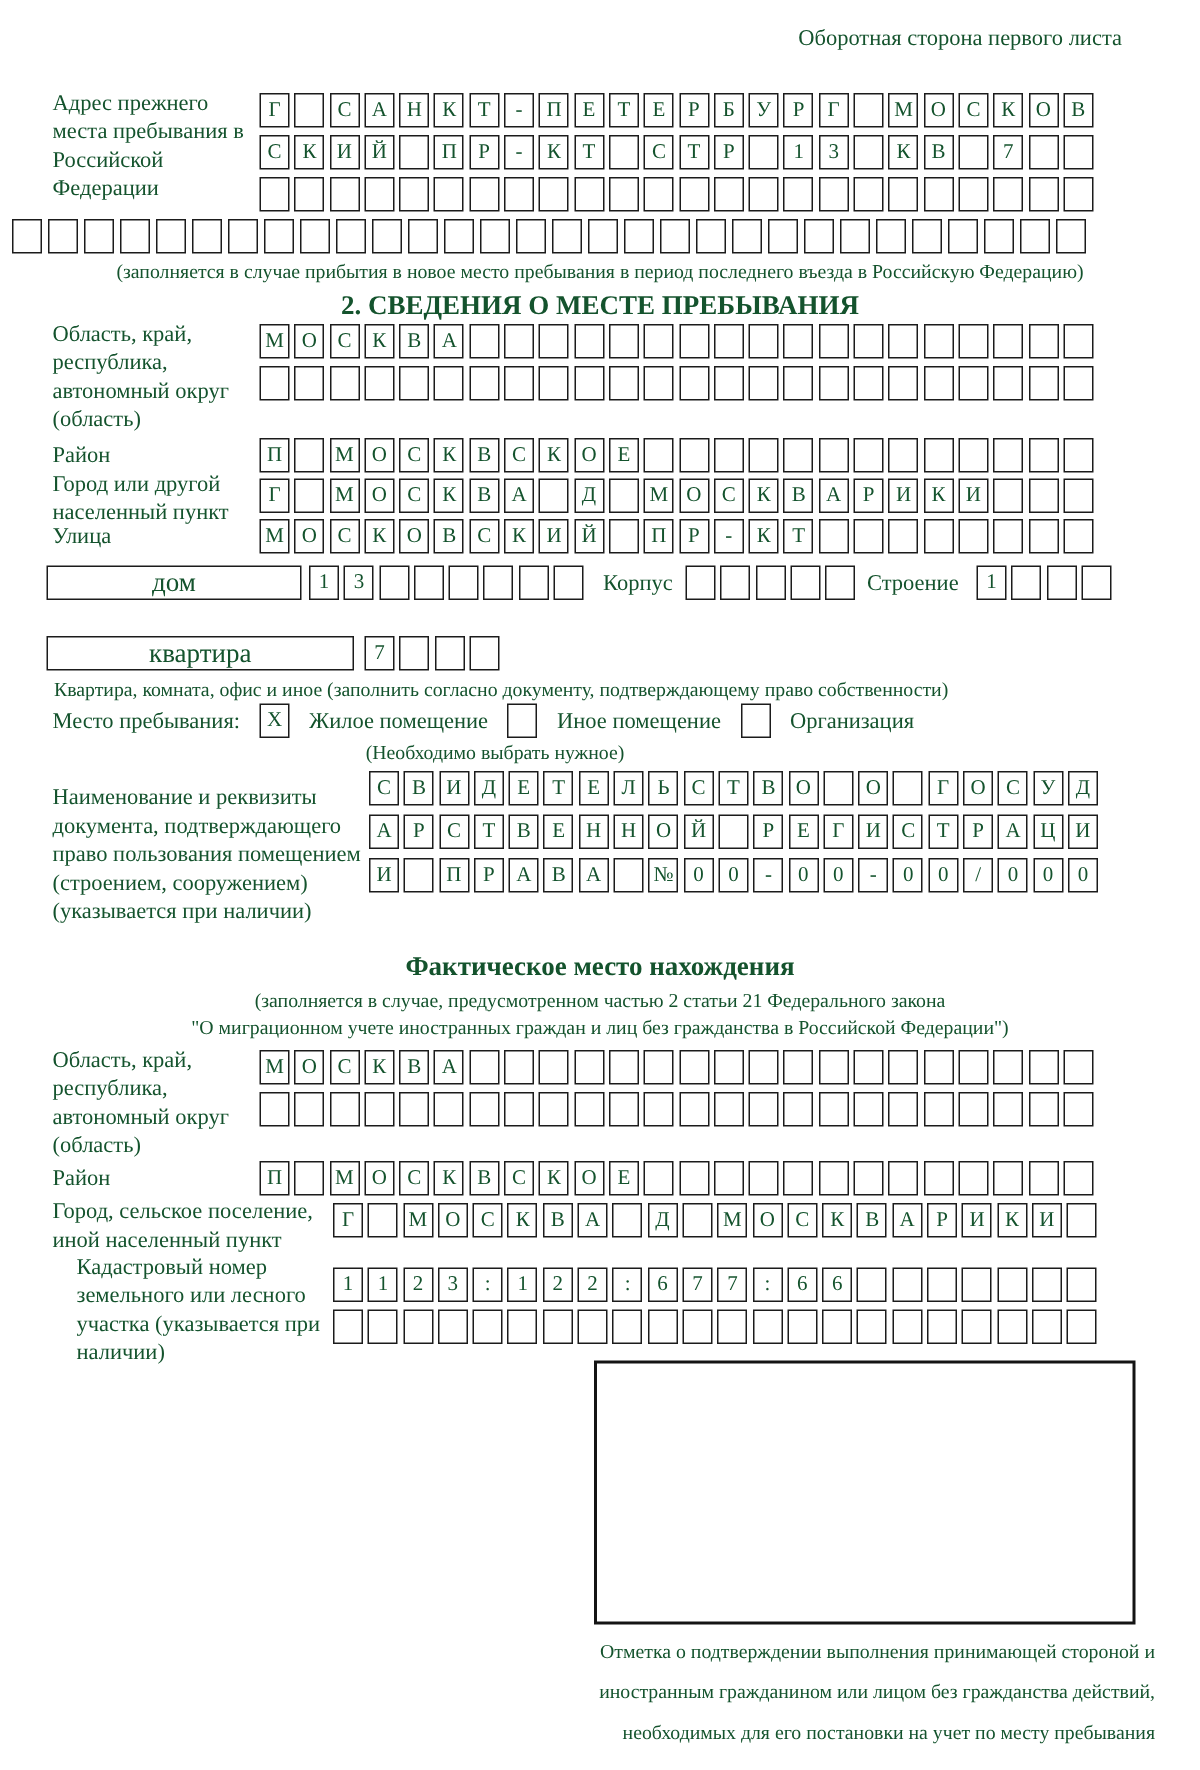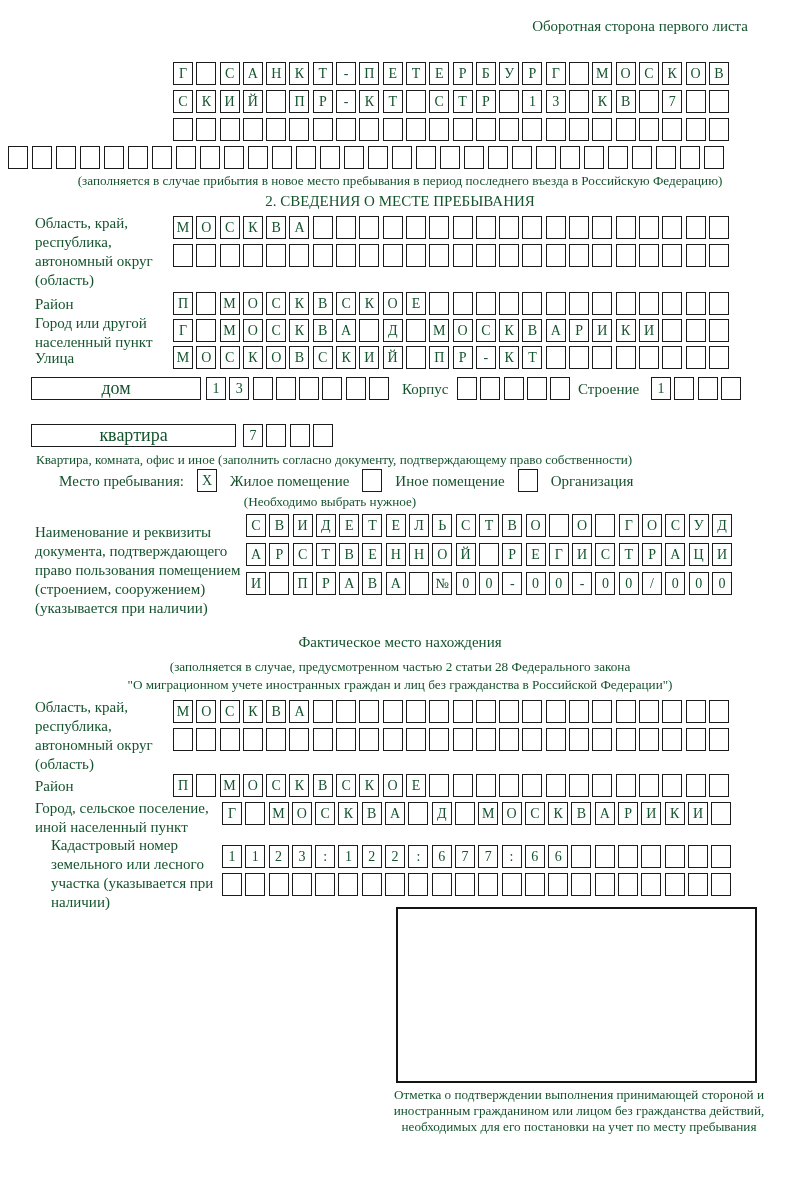--- a/index.html
+++ b/index.html
@@ -6,45 +6,46 @@
   .page {
     position:relative; width:800px; height:1180px; margin:0 auto;
     background:#ffffff; color:#14532d;
     font-family:"Liberation Serif","DejaVu Serif",serif;
     overflow:hidden;
   }
   .abs { position:absolute; }
   .lbl { font-size:15px; line-height:19px; }
   .small-note { font-size:13.2px; }
   .center { text-align:center; width:800px; left:0; }
-  .title { font-weight:normal; font-size:15px; }
+  .title { font-weight:bold; font-size:18px; }
   .boxrow { display:flex; gap:3.3px; }
   .boxrow.wgap { gap:4px; }
   .cell {
     box-sizing:content-box; flex:0 0 auto;
     width:18px; height:21px; border:1.5px solid #1b1b1b;
     display:inline-flex; align-items:center; justify-content:center;
     font-size:14px; background:#fff;
   }
   .widebox {
     box-sizing:content-box; height:21px; border:1.5px solid #1b1b1b;
     display:inline-flex; align-items:center; justify-content:center;
     font-size:18px; background:#fff; flex:0 0 auto;
   }
   .inline-lbl { font-size:15px; line-height:24px; white-space:nowrap; }
-  .flexrow { display:flex; align-items:flex-start;margin-left:24px; }
+  .flexrow { display:flex; align-items:flex-start; }
   .stamp-box { border:2px solid #141414; background:#fff; }
 </style>
 </head>
 <body>
 
 <div class="page">
 
   <div class="abs lbl" style="top:17px; right:52px;">Оборотная сторона первого листа</div>
 
+  <div class="abs lbl" style="left:35px; top:60px; width:132px;">Адрес прежнего места пребывания в Российской Федерации</div>
   <div class="abs boxrow" style="left:173px; top:62px;">
       <span class="cell">Г</span>
       <span class="cell"></span>
       <span class="cell">С</span>
       <span class="cell">А</span>
       <span class="cell">Н</span>
       <span class="cell">К</span>
       <span class="cell">Т</span>
       <span class="cell">-</span>
       <span class="cell">П</span>
@@ -402,21 +403,21 @@
       <span class="cell">-</span>
       <span class="cell">0</span>
       <span class="cell">0</span>
       <span class="cell">/</span>
       <span class="cell">0</span>
       <span class="cell">0</span>
       <span class="cell">0</span>
     </div>
 
   <div class="abs title center" style="top:634px;">Фактическое место нахождения</div>
-  <div class="abs small-note center" style="top:659px;">(заполняется в случае, предусмотренном частью 2 статьи 28 Федерального закона</div>
+  <div class="abs small-note center" style="top:659px;">(заполняется в случае, предусмотренном частью 2 статьи 21 Федерального закона</div>
   <div class="abs small-note center" style="top:677px;">"О миграционном учете иностранных граждан и лиц без гражданства в Российской Федерации")</div>
 
   <div class="abs lbl" style="left:35px; top:698px; width:150px;">Область, край, республика, автономный округ (область)</div>
   <div class="abs boxrow" style="left:173px; top:700px;">
       <span class="cell">М</span>
       <span class="cell">О</span>
       <span class="cell">С</span>
       <span class="cell">К</span>
       <span class="cell">В</span>
       <span class="cell">А</span>
@@ -564,15 +565,15 @@
       <span class="cell"></span>
       <span class="cell"></span>
       <span class="cell"></span>
       <span class="cell"></span>
       <span class="cell"></span>
       <span class="cell"></span>
       <span class="cell"></span>
     </div>
 
   <div class="abs stamp-box" style="left:396px; top:907px; width:357px; height:172px;"></div>
-  <div class="abs small-note" style="left:388px; top:1087px; width:382px; text-align:center; line-height:16px;">Отметка о подтверждении выполнения принимающей стороной и иностранным гражданином или лицом без гражданства действий, необходимых для его постановки на учет по месту пребывания</div>
+  <div class="abs small-note" style="left:388px; top:1087px; width:382px; text-align:right; line-height:27px;">Отметка о подтверждении выполнения принимающей стороной и иностранным гражданином или лицом без гражданства действий, необходимых для его постановки на учет по месту пребывания</div>
 
 </div>
 
 </body></html>

